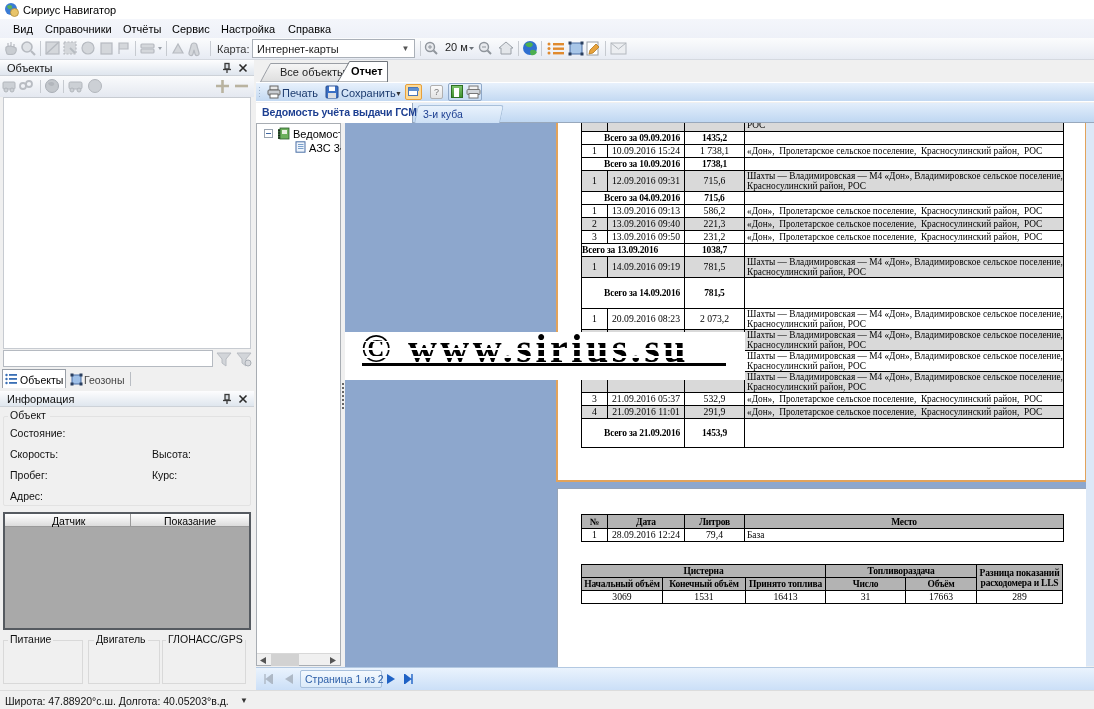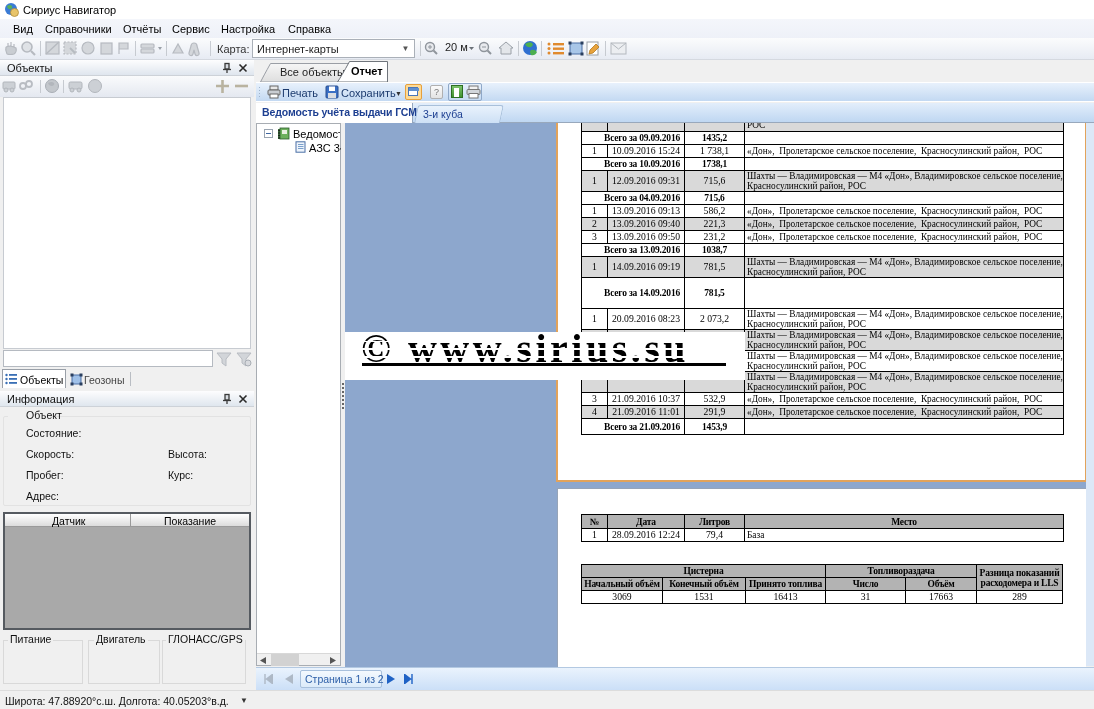--- a/index.html
+++ b/index.html
@@ -22,21 +22,21 @@
 .phdr { left:0; width:254px; height:16px; background:linear-gradient(#fdfdfe,#dfe6ee); border-bottom:1px solid #cdd2d8; }
 .phdr .t { position:absolute; left:7px; top:2px; font-size:11px; color:#111; }
 #ltoolbar { left:0; top:16px; width:254px; height:21px; background:linear-gradient(#fafbfc,#e4e8f0); }
 #objlist { left:3px; top:37px; width:248px; height:252px; background:#fff; border:1px solid #c7cbd1; }
 #filterbox { left:3px; top:290px; width:210px; height:17px; background:#fff; border:1px solid #b5bac1; }
 #ltabs { left:0; top:309px; width:254px; height:20px; }
 #tabObj { left:2px; top:0px; width:64px; height:19px; background:#fff; border:1px solid #9aa0a8; border-bottom:none; font-size:10.5px; color:#000; padding:4px 0 0 17px; }
 #tabGeo { left:66px; top:2px; width:62px; height:17px; font-size:10.5px; color:#444; padding:3px 0 0 18px; }
 
 #infopanel { left:0; top:331px; }
-.lbl { position:absolute; font-size:10.5px; color:#111;margin-left:16px; }
+.lbl { position:absolute; font-size:10.5px; color:#111; }
 
 #sensortbl { left:3px; top:452px; width:248px; height:118px; border:2px solid #555a60; background:#a9a9a9; }
 #sensorhdr { left:0; top:0; width:244px; height:13px; background:linear-gradient(#ffffff,#dcdcdc); border-bottom:1px solid #9a9a9a; }
 .gbox { position:absolute; border:1px solid #d9d9d9; height:44px; background:#f0f0f0; }
 .glbl { position:absolute; font-size:10.5px; color:#111; background:#f0f0f0; padding:0 2px; }
 
 #statusbar { left:0; top:690px; width:1094px; height:32px; background:#f0f0f0; border-top:1px solid #dcdcdc; }
 #statusbar .t { position:absolute; left:5px; top:4px; font-size:10.5px; color:#111; }
 
 
@@ -422,21 +422,21 @@
             </tr>
         <tr style="height:13px">
               <td class="c">3</td>
               <td class="c">13.09.2016 09:50</td>
               <td class="c">231,2</td>
               <td class="loc">
                 <div class="l1">«Дон»,&nbsp; Пролетарское сельское поселение,&nbsp; Красносулинский район,&nbsp; РОС</div>
               </td>
             </tr>
         <tr style="height:13px">
-              <td colspan="2" class="b" style="text-align:right;padding-right:4px">Всего за 13.09.2016</td>
+              <td colspan="2" class="b" style="text-align:left;padding-right:4px">Всего за 13.09.2016</td>
               <td class="c b">1038,7</td>
               <td></td>
             </tr>
         <tr style="height:21px" class="g">
               <td class="c">1</td>
               <td class="c">14.09.2016 09:19</td>
               <td class="c">781,5</td>
               <td class="loc">
                 <div class="l2">Шахты — Владимировская — М4 «Дон», Владимировское сельское поселение, Красносулинский район, РОС</div>
               </td>
@@ -473,35 +473,35 @@
         <tr style="height:21px" class="g">
               <td class="c"></td>
               <td class="c"></td>
               <td class="c"></td>
               <td class="loc">
                 <div class="l2">Шахты — Владимировская — М4 «Дон», Владимировское сельское поселение, Красносулинский район, РОС</div>
               </td>
             </tr>
         <tr style="height:13px">
               <td class="c">3</td>
-              <td class="c">21.09.2016 10:37</td>
+              <td class="c">21.09.2016 05:37</td>
               <td class="c">532,9</td>
               <td class="loc">
                 <div class="l1">«Дон»,&nbsp; Пролетарское сельское поселение,&nbsp; Красносулинский район,&nbsp; РОС</div>
               </td>
             </tr>
         <tr style="height:13px" class="g">
               <td class="c">4</td>
               <td class="c">21.09.2016 11:01</td>
               <td class="c">291,9</td>
               <td class="loc">
                 <div class="l1">«Дон»,&nbsp; Пролетарское сельское поселение,&nbsp; Красносулинский район,&nbsp; РОС</div>
               </td>
             </tr>
-        <tr style="height:16px">
+        <tr style="height:29px">
               <td colspan="2" class="b" style="text-align:right;padding-right:4px">Всего за 21.09.2016</td>
               <td class="c b">1453,9</td>
               <td></td>
             </tr>
       </tbody>
         </table>
 
       <div class="abs" id="watermark" style="left:0px;top:209px;width:400px;height:48px;background:#fff">
         <div class="abs" style="left:16px;top:-3px;font-family:'Liberation Serif',serif;font-weight:bold;font-size:40px;line-height:40px;letter-spacing:3.5px;color:#000">© www.sirius.su</div>
 <div class="abs" style="left:17px;top:31px;width:364px;height:3px;background:#000"></div>

